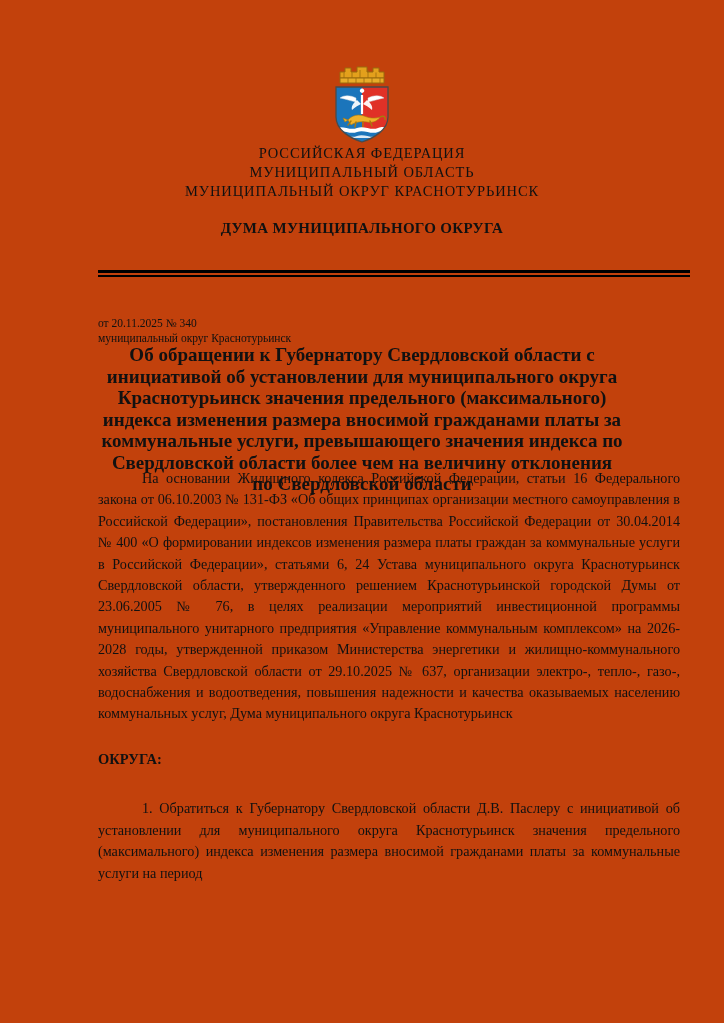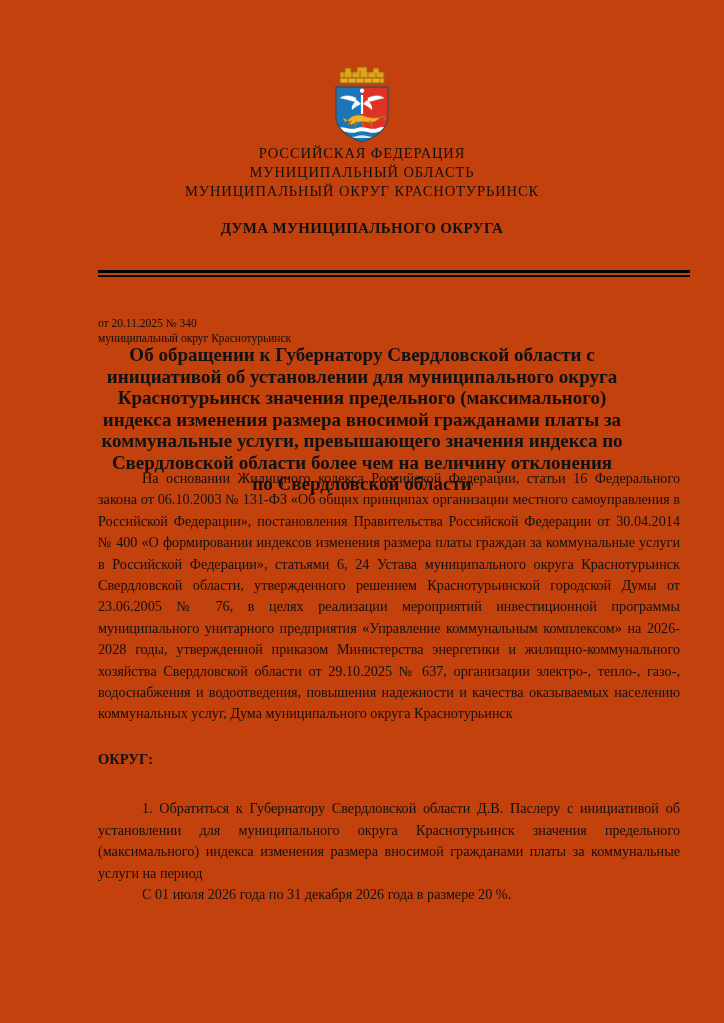--- a/index.html
+++ b/index.html
@@ -216,18 +216,17 @@
 
   <div class="docmeta">
     <div class="docmeta-line">от 20.11.2025 № 340</div>
     <div class="docmeta-line">муниципальный округ Краснотурьинск</div>
   </div>
 
   <div class="doc-title">Об обращении к Губернатору Свердловской области с инициативой об установлении для муниципального округа Краснотурьинск значения предельного (максимального) индекса изменения размера вносимой гражданами платы за коммунальные услуги, превышающего значения индекса по Свердловской области более чем на величину отклонения по Свердловской области</div>
 
   <div class="body-block">
     <p class="para">На основании Жилищного кодекса Российской Федерации, статьи 16 Федерального закона от 06.10.2003 № 131-ФЗ «Об общих принципах организации местного самоуправления в Российской Федерации», постановления Правительства Российской Федерации от 30.04.2014 № 400 «О формировании индексов изменения размера платы граждан за коммунальные услуги в Российской Федерации», статьями 6, 24 Устава муниципального округа Краснотурьинск Свердловской области, утвержденного решением Краснотурьинской городской Думы от 23.06.2005 № 76, в целях реализации мероприятий инвестиционной программы муниципального унитарного предприятия «Управление коммунальным комплексом» на 2026-2028 годы, утвержденной приказом Министерства энергетики и жилищно-коммунального хозяйства Свердловской области от 29.10.2025 № 637, организации электро-, тепло-, газо-, водоснабжения и водоотведения, повышения надежности и качества оказываемых населению коммунальных услуг, Дума муниципального округа Краснотурьинск</p>
-    <p class="resolved">ОКРУГ:</p>
+    <p class="resolved">ОКРУГА:</p>
     <p class="para item">1. Обратиться к Губернатору Свердловской области Д.В. Паслеру с инициативой об установлении для муниципального округа Краснотурьинск значения предельного (максимального) индекса изменения размера вносимой гражданами платы за коммунальные услуги на период</p>
-    <p class="para subline">С 01 июля 2026 года по 31 декабря 2026 года в размере 20 %.</p>
   </div>
 
 </div>
 
 </body></html>

